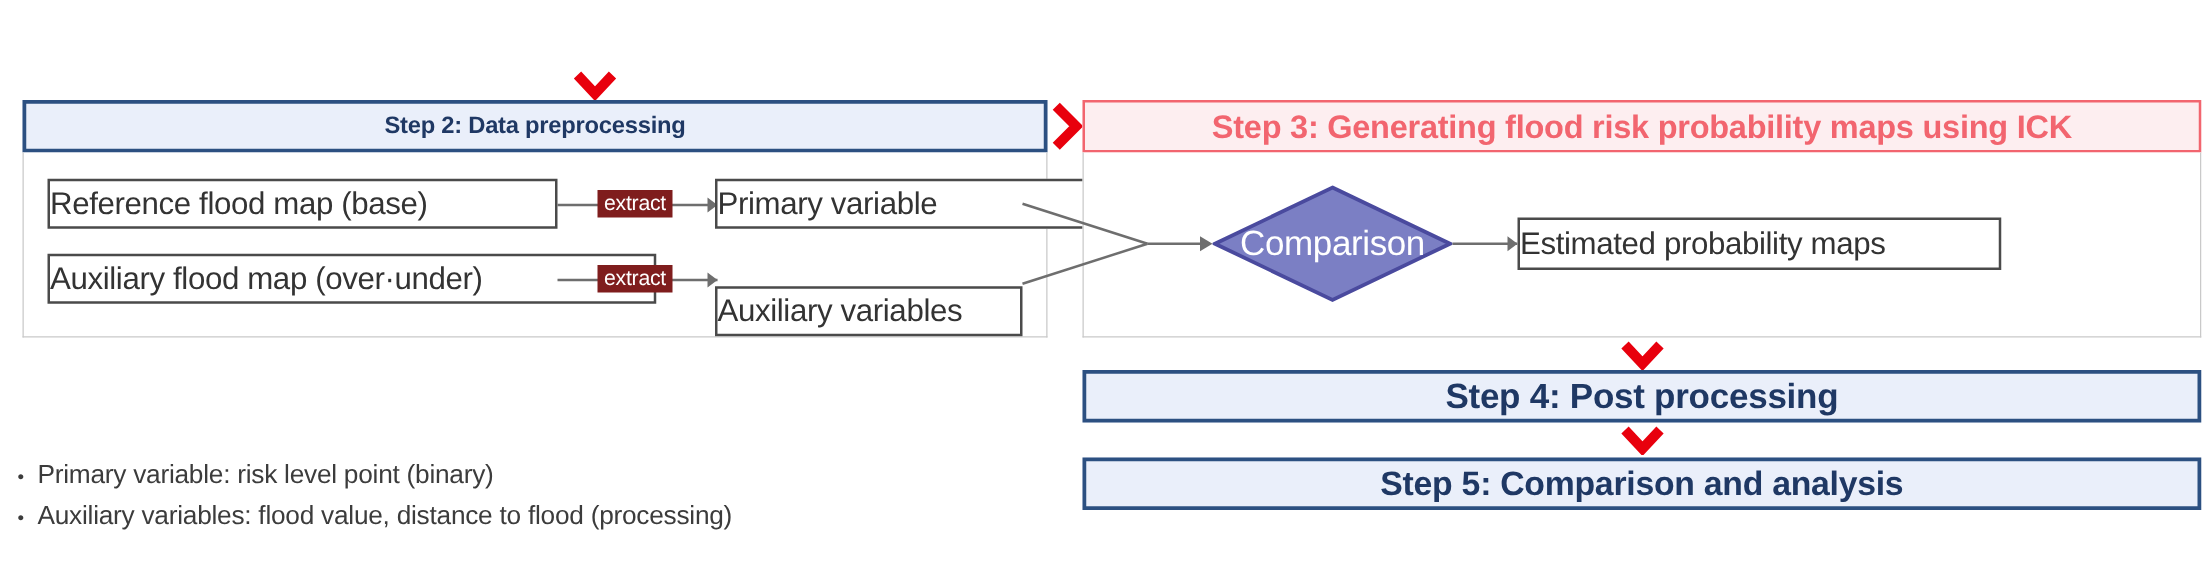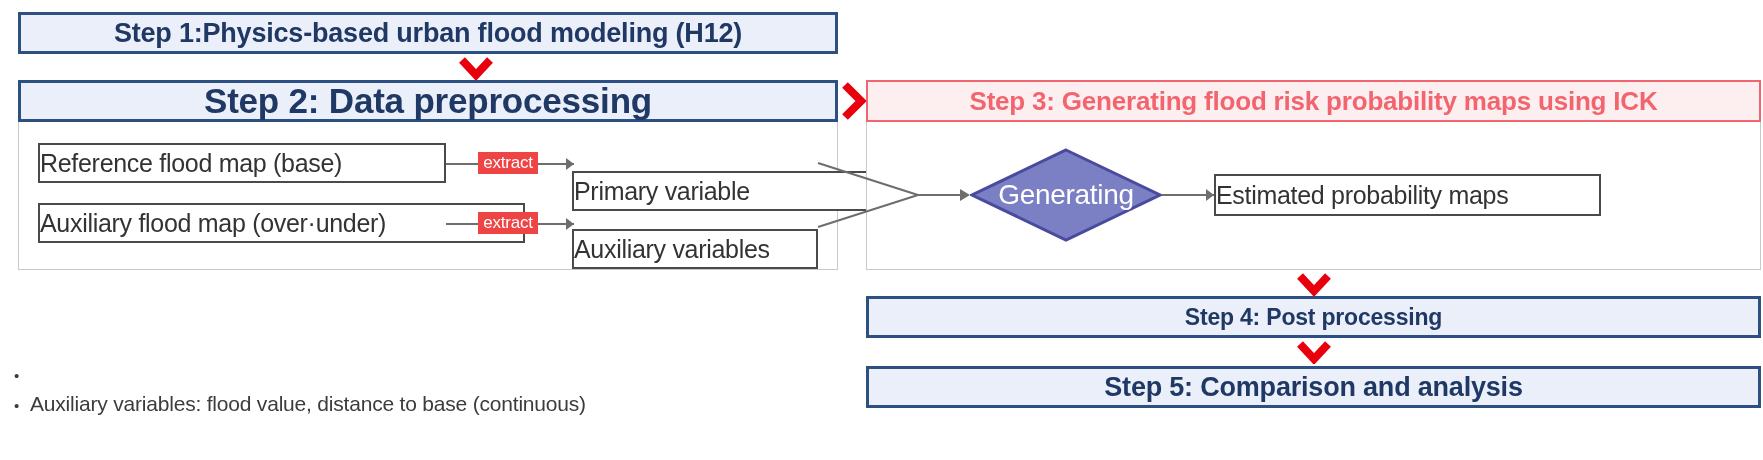--- a/index.html
+++ b/index.html
@@ -68,21 +68,21 @@
     color: #333333;
     font-size: 25px;
     letter-spacing: -0.3px;
     white-space: nowrap;
   }
 
   
   .extract-tag {
     position: absolute;
     box-sizing: border-box;
-    background: #ef4444;
+    background: #7f1d1d;
     color: #ffffff;
     font-size: 17px;
     display: flex;
     align-items: center;
     justify-content: center;
     letter-spacing: -0.2px;
     line-height: 1;
     padding: 1px 2px 2px 2px;
   }
 
@@ -136,51 +136,48 @@
     font-size: 15px;
     line-height: 1;
     color: #3c3c3c;
   }
 </style>
 </head>
 <body>
 
 <div id="canvas">
 
-  <div class="step-banner" style="left:18px; top:12px; width:820px; height:42px; font-size:27px;">
-    <span>Step 1:Physics-based urban flood modeling (H12)</span>
-  </div>
 
   <div class="chevron" style="left:458px; top:56px; width:36px; height:24px;">
     <svg width="36" height="24" viewBox="0 0 36 24">
       <path d="M4 4 L18 19 L32 4" fill="none" stroke="#e8000d" stroke-width="8" stroke-linecap="butt" stroke-linejoin="miter"></path>
     </svg>
   </div>
 
-  <div class="step-banner" style="left:18px; top:80px; width:820px; height:42px; font-size:35px;">
+  <div class="step-banner" style="left:18px; top:80px; width:820px; height:42px; font-size:19px;">
     <span>Step 2: Data preprocessing</span>
   </div>
 
   <div class="panel-body" style="left:18px; top:122px; width:820px; height:148px;"></div>
 
   <div class="node-box" style="left:38px; top:143px; width:408px; height:40px;">
     <span>Reference flood map (base)</span>
   </div>
 
   <div class="connector" style="left:446px; top:153px; width:128px; height:22px;">
     <svg width="128" height="22" viewBox="0 0 128 22">
       <line x1="0" y1="11" x2="128" y2="11" stroke="#6e6e6e" stroke-width="2"></line>
       <path d="M120 5 L128 11 L120 17 Z" fill="#6e6e6e"></path>
     </svg>
   </div>
   <div class="extract-tag" style="left:478px; top:152px; width:60px; height:22px;">
     <span>extract</span>
   </div>
 
-  <div class="node-box" style="left:572px; top:143px; width:298px; height:40px;margin-top:28px;">
+  <div class="node-box" style="left:572px; top:143px; width:298px; height:40px;">
     <span>Primary variable</span>
   </div>
 
   <div class="node-box" style="left:38px; top:203px; width:487px; height:40px;">
     <span>Auxiliary flood map (over·under)</span>
   </div>
 
   <div class="connector" style="left:446px; top:213px; width:128px; height:22px;">
     <svg width="128" height="22" viewBox="0 0 128 22">
       <line x1="0" y1="11" x2="128" y2="11" stroke="#6e6e6e" stroke-width="2"></line>
@@ -213,57 +210,58 @@
       <path d="M0 77 L100 45" fill="none" stroke="#6e6e6e" stroke-width="2"></path>
       <line x1="100" y1="45" x2="150" y2="45" stroke="#6e6e6e" stroke-width="2"></line>
       <path d="M142 39 L152 45 L142 51 Z" fill="#6e6e6e"></path>
     </svg>
   </div>
 
   <div class="diamond-wrap" style="left:970px; top:148px; width:192px; height:94px;">
     <svg width="192" height="94" viewBox="0 0 192 94">
       <polygon points="96,2 190,47 96,92 2,47" fill="#7b7fc4" stroke="#4a4a9e" stroke-width="3"></polygon>
     </svg>
-    <div class="diamond-label">Generating</div>
+    <div class="diamond-label">Comparison</div>
   </div>
 
   <div class="connector" style="left:1162px; top:184px; width:52px; height:22px;">
     <svg width="52" height="22" viewBox="0 0 52 22">
       <line x1="0" y1="11" x2="52" y2="11" stroke="#6e6e6e" stroke-width="2"></line>
       <path d="M44 5 L52 11 L44 17 Z" fill="#6e6e6e"></path>
     </svg>
   </div>
 
   <div class="node-box" style="left:1214px; top:174px; width:387px; height:42px;">
     <span>Estimated probability maps</span>
   </div>
 
   <div class="chevron" style="left:1296px; top:272px; width:36px; height:24px;">
     <svg width="36" height="24" viewBox="0 0 36 24">
       <path d="M4 4 L18 19 L32 4" fill="none" stroke="#e8000d" stroke-width="8" stroke-linecap="butt" stroke-linejoin="miter"></path>
     </svg>
   </div>
 
-  <div class="step-banner" style="left:866px; top:296px; width:895px; height:42px; font-size:23px;">
+  <div class="step-banner" style="left:866px; top:296px; width:895px; height:42px; font-size:28px;">
     <span>Step 4: Post processing</span>
   </div>
 
   <div class="chevron" style="left:1296px; top:340px; width:36px; height:24px;">
     <svg width="36" height="24" viewBox="0 0 36 24">
       <path d="M4 4 L18 19 L32 4" fill="none" stroke="#e8000d" stroke-width="8" stroke-linecap="butt" stroke-linejoin="miter"></path>
     </svg>
   </div>
 
   <div class="step-banner" style="left:866px; top:366px; width:895px; height:42px; font-size:27px;justify-content:center;">
     <span>Step 5: Comparison and analysis</span>
   </div>
 
   <div class="bullet-list" style="left:14px; top:368px; width:720px;">
     <div class="bullet-row">
       <span class="bullet-dot">•</span>
+      <span>Primary variable: risk level point (binary)</span>
     </div>
     <div class="bullet-row">
       <span class="bullet-dot">•</span>
-      <span>Auxiliary variables: flood value, distance to base (continuous)</span>
+      <span>Auxiliary variables: flood value, distance to flood (processing)</span>
     </div>
   </div>
 
 </div>
 
 </body></html>

